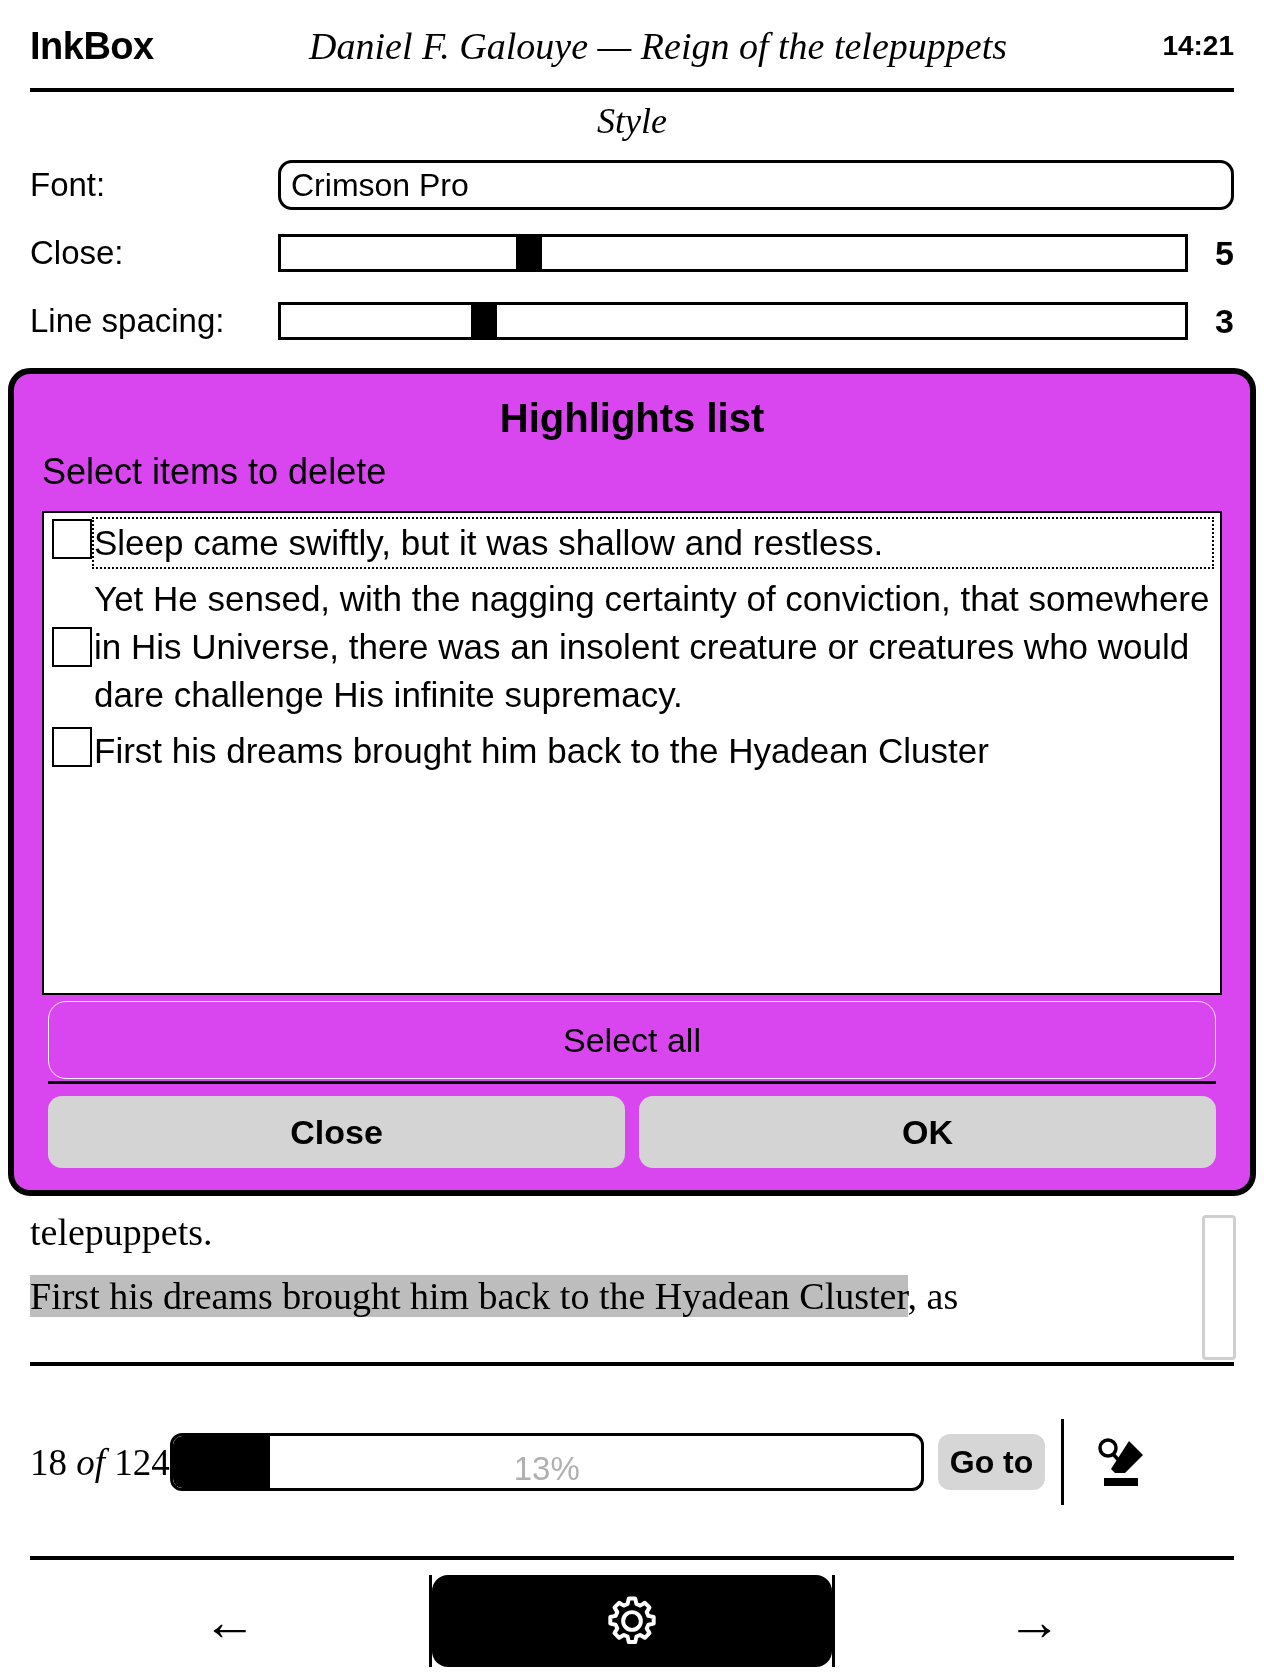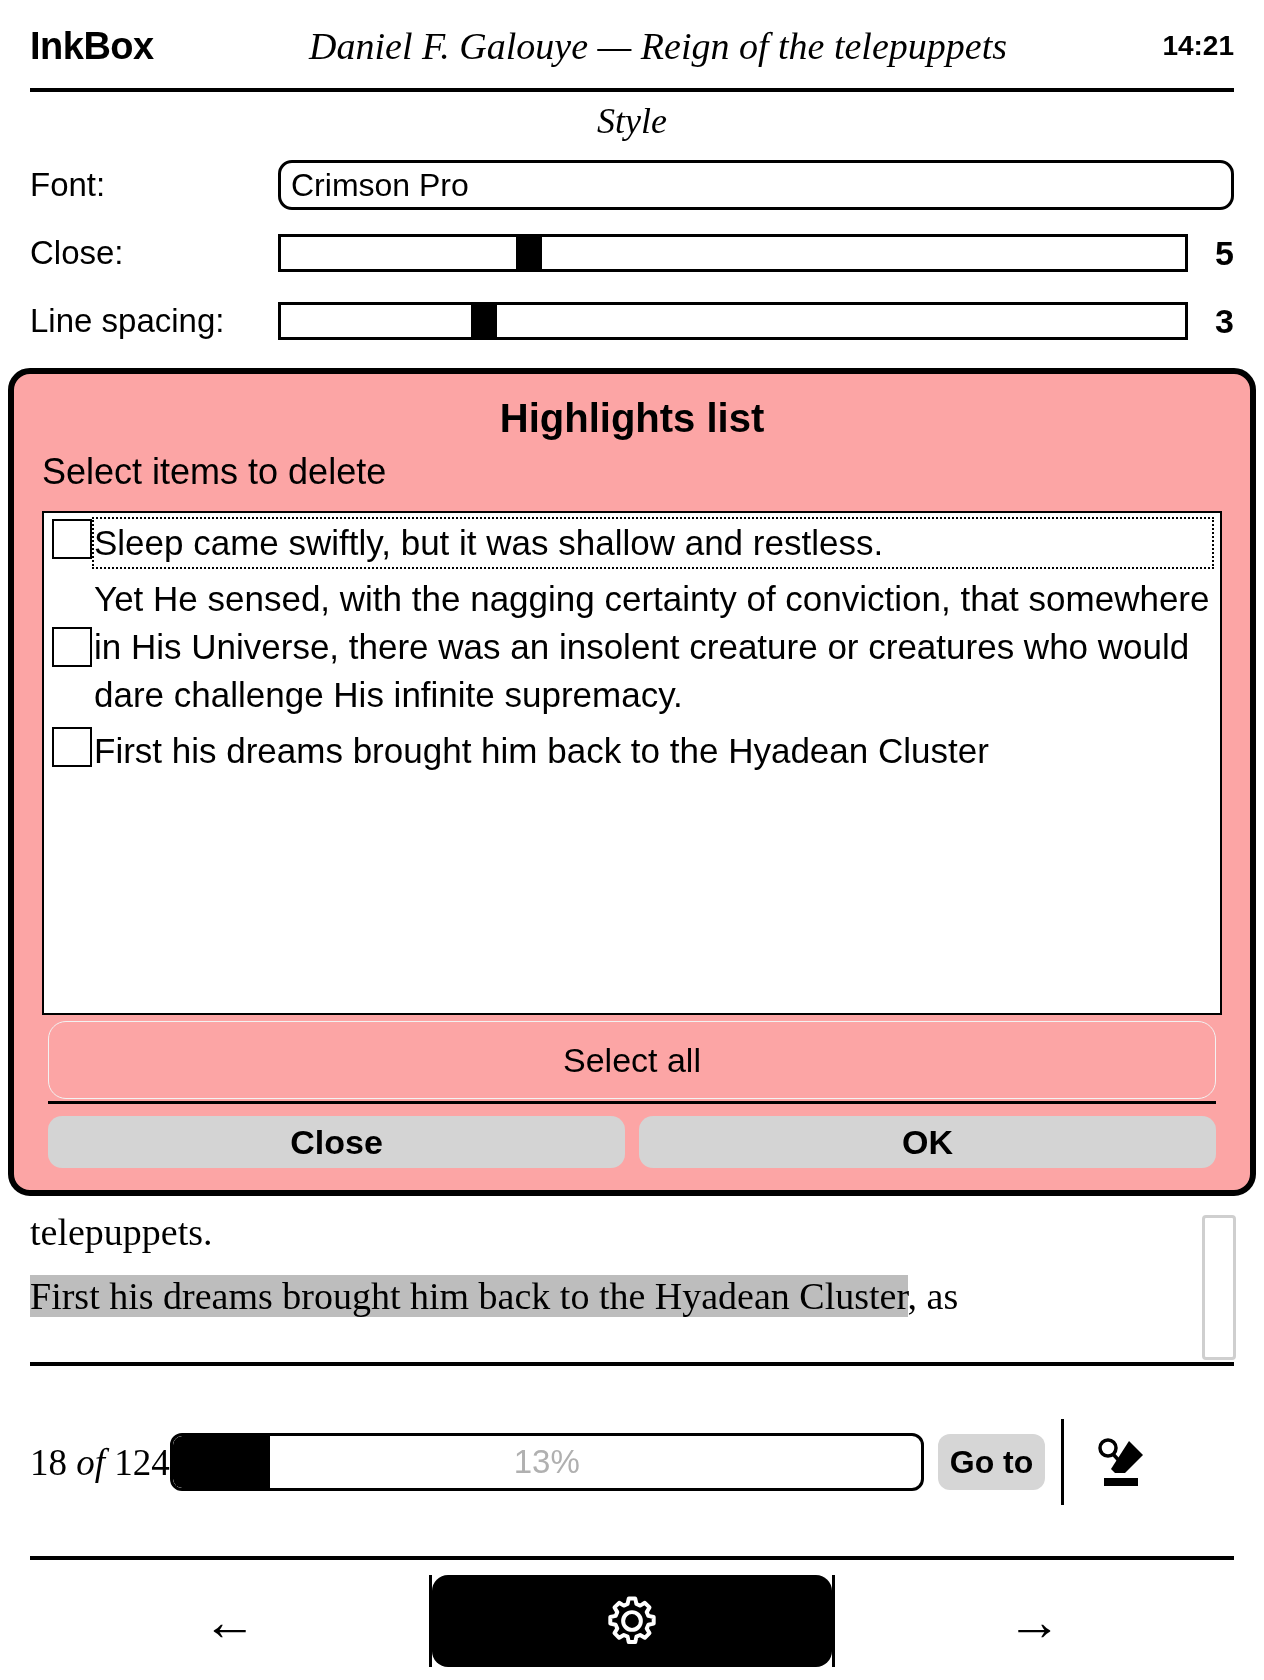--- a/index.html
+++ b/index.html
@@ -162,21 +162,21 @@
   .page-counter em { font-style: italic; }
   .progress-outer {
     position: relative;
     width: 754px;
     height: 58px;
     border: 3px solid #000;
     border-radius: 12px;
     background: #fff;
     overflow: hidden;
     display: flex;
-    align-items: center;
+    align-items: flex-end;
     justify-content: center;
   }
   .progress-fill {
     position: absolute;
     left: 0; top: 0;
     height: 100%;
     background: #000;
     border-radius: 9px 0 0 9px;
   }
   .progress-pct {
@@ -236,21 +236,21 @@
   .nav-arrow { font-size: 54px; line-height: 1; }
   .nav-sep { width: 3px; height: 92px; background: #000; }
 
   
   .dialog {
     position: absolute;
     left: 8px;
     top: 368px;
     width: 1248px;
     height: 828px;
-    background: #fca5a5;
+    background: #d946ef;
     border: 6px solid #000;
     border-radius: 22px;
     padding: 22px 28px 18px 28px;
     display: flex;
     flex-direction: column;
   }
   .dialog-title {
     text-align: center;
     font-size: 40px;
     font-weight: bold;
@@ -307,21 +307,21 @@
     background: #000;
     margin: 2px 6px 12px 6px;
   }
   .dialog-actions {
     display: flex;
     gap: 14px;
     margin: 0 6px 4px 6px;
   }
   .dialog-btn {
     flex: 1;
-    height: 52px;
+    height: 72px;
     background: #d4d4d4;
     border-radius: 14px;
     display: flex;
     align-items: center;
     justify-content: center;
     font-size: 34px;
     font-weight: bold;
   }
 </style>
 </head>

